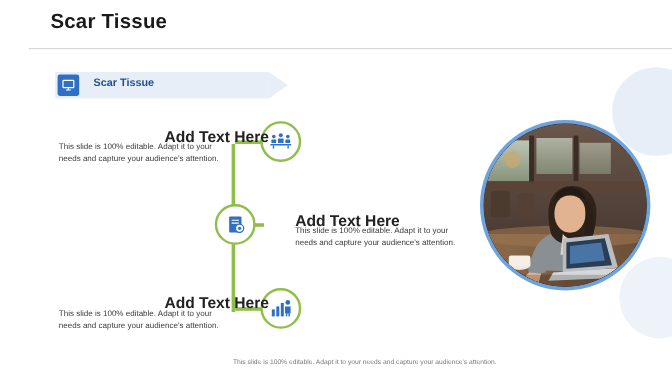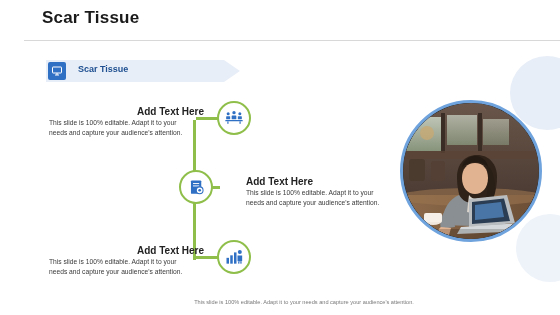--- a/index.html
+++ b/index.html
@@ -108,21 +108,21 @@
     border: 2px solid #8fbf4a;
     background: #ffffff;
     display: flex;
     align-items: center;
     justify-content: center;
     box-sizing: border-box;
   }
   
   .blk-head {
     position: absolute;
-    font-size: 10px;
+    font-size: 13px;
     font-weight: bold;
     color: #222222;
   }
   .blk-body {
     position: absolute;
     font-size: 6.7px;
     line-height: 1.55;
     color: #3a3a3a;
     width: 140px;
   }

